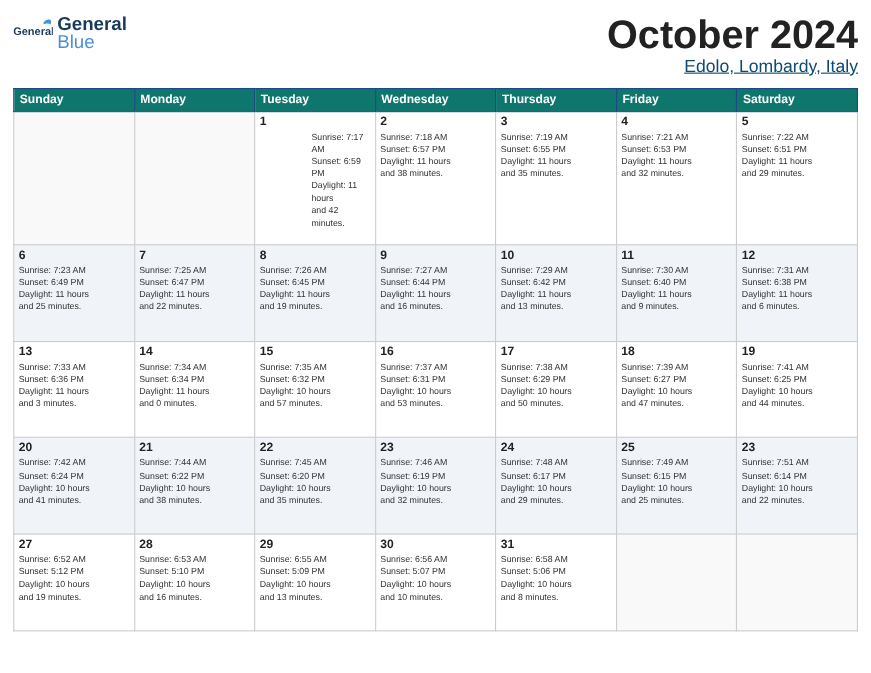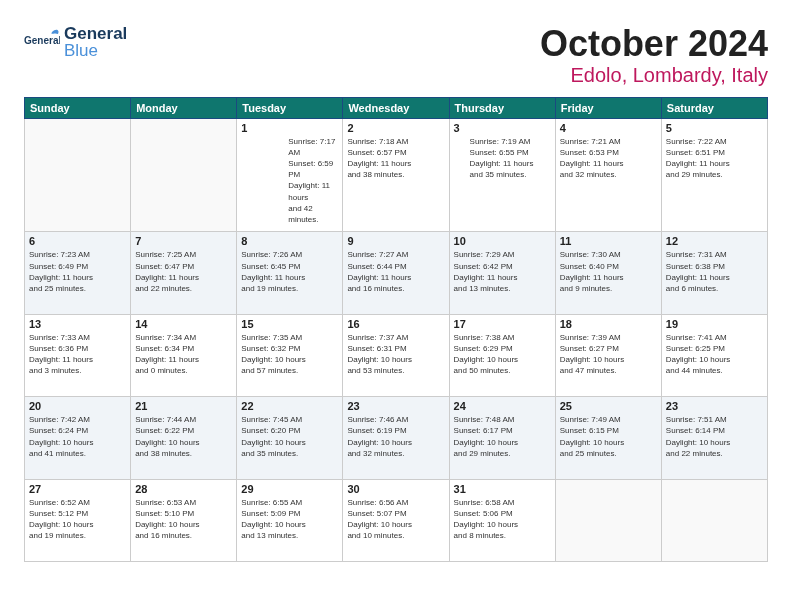--- a/index.html
+++ b/index.html
@@ -6,21 +6,21 @@
     body {
       font-family: Arial, sans-serif;
       background: #fff;
       width: 792px;
       height: 612px;
       overflow: hidden;
     }
     .page {
       width: 792px;
       height: 586px;
-      padding: 24px;
+      padding: 12px;
       display: flex;
       flex-direction: column;
     }
     .header {
       display: flex;
       justify-content: space-between;
       align-items: flex-start;
       margin-bottom: 10px;
     }
     .logo {
@@ -31,22 +31,23 @@
     .title-block {
       text-align: right;
     }
     .month-title {
       font-size: 36px;
       font-weight: bold;
       color: #222;
       line-height: 1.1;
     }
     .location-title {
-      font-size: 20px;
-      color: #be185d;
+      font-size: 16px;
+      color: #0c4a6e;
+      text-decoration: underline;
     }
     .calendar {
       flex: 1;
       border-collapse: collapse;
       width: 100%;
       table-layout: fixed;
     }
     .calendar th {
       background: #0f766e;
       color: #fff;
@@ -135,21 +136,21 @@
           </td>
           <td>
             <span class="day-num">2</span>
             <div class="day-info" style="white-space: pre-line;">Sunrise: 7:18 AM
 Sunset: 6:57 PM
 Daylight: 11 hours
 and 38 minutes.</div>
           </td>
           <td>
             <span class="day-num">3</span>
-            <div class="day-info" style="white-space: pre-line; margin-left: 16px;">Sunrise: 7:19 AM
+            <div class="day-info" style="white-space: pre-line;">Sunrise: 7:19 AM
 Sunset: 6:55 PM
 Daylight: 11 hours
 and 35 minutes.</div>
           </td>
           <td>
             <span class="day-num">4</span>
             <div class="day-info" style="white-space: pre-line;">Sunrise: 7:21 AM
 Sunset: 6:53 PM
 Daylight: 11 hours
 and 32 minutes.</div>

